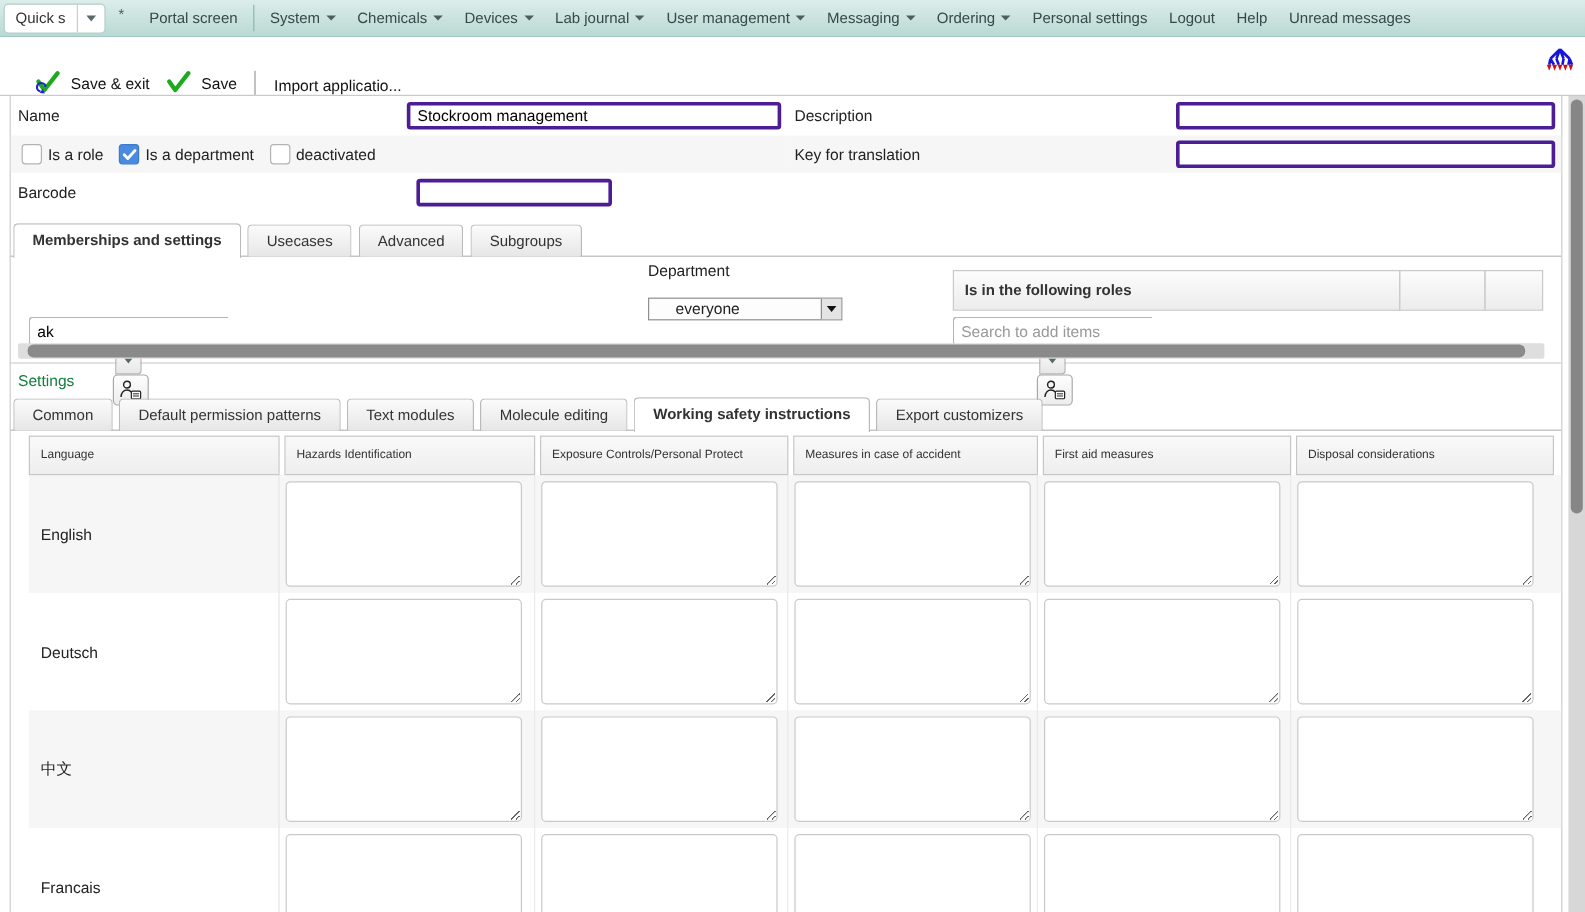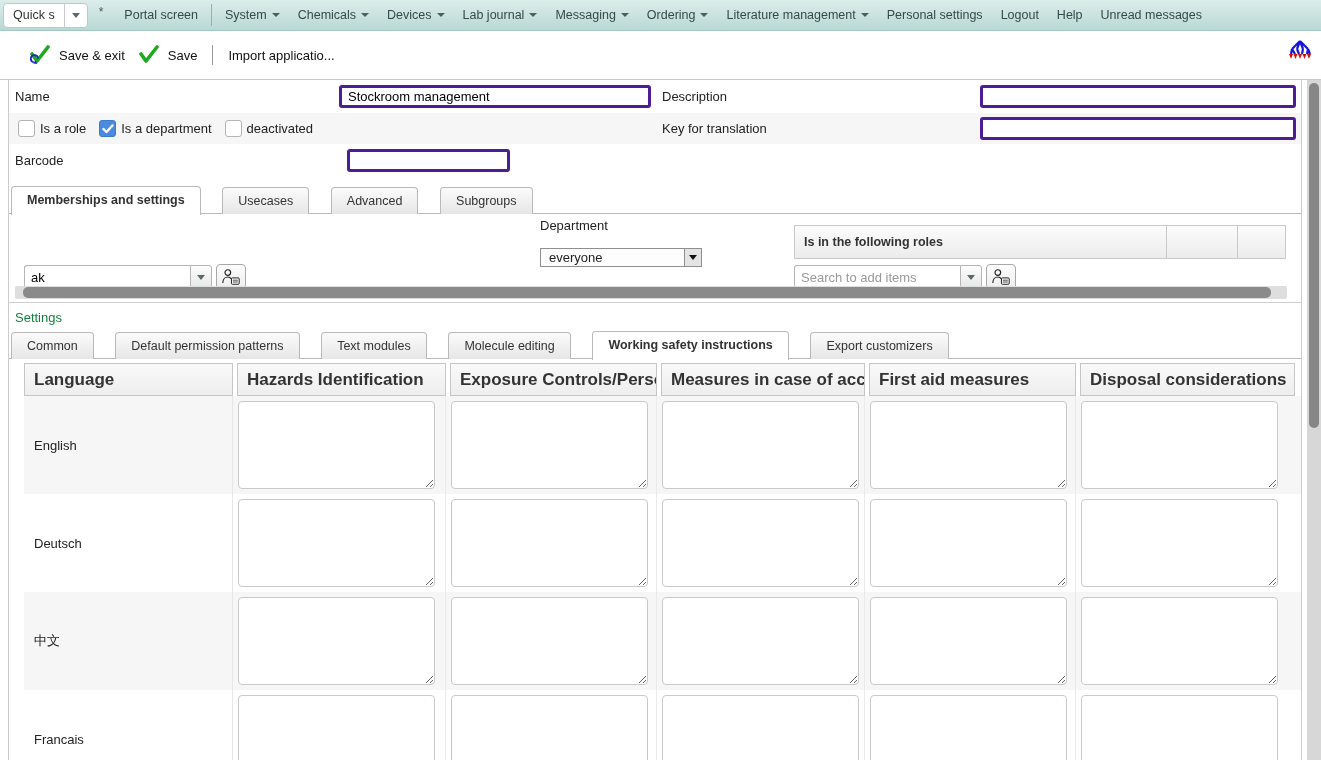--- a/index.html
+++ b/index.html
@@ -18,21 +18,21 @@
   .tri-down { width:0; height:0; border-left:4px solid transparent; border-right:4px solid transparent;
     border-top:5px solid #5a6a6a; display:inline-block; }
   .star { margin:0 12px 0 11px; font-size:12px; color:#4a5a5a; position:relative; top:-3px; }
   .mi { display:flex; align-items:center; padding:0 9px; height:31px; cursor:pointer; white-space:nowrap; }
   .marr { width:0; height:0; border-left:4px solid transparent; border-right:4px solid transparent;
     border-top:4px solid #4e5e5e; margin-left:5px; }
   .msep { width:1px; height:22px; background:#8fb5b0; margin:0 4px; }
 
   
   .toolbar { position:absolute; left:0; top:31px; width:1321px; height:49px; background:#fff;
-    border-bottom:1px solid #c9c9c9; display:flex; align-items:center; padding-left:22px; }
+    border-bottom:1px solid #c9c9c9; display:flex; align-items:flex-end; padding-left:22px; }
   .tbtn { display:flex; align-items:center; gap:7px; background:none; border:none;
     font-family:inherit; font-size:13px; color:#111; cursor:pointer; padding:0 6px; }
   .tsep { width:1px; height:20px; background:#999; margin:0 9px; }
   .icon-wrap { position:relative; width:24px; height:20px; }
   .logo { position:absolute; right:8px; top:7px; }
 
   
   .vscroll { position:absolute; right:0; top:80px; width:14px; height:680px; background:#d7d7d7; }
   .vthumb { position:absolute; left:2px; top:3px; width:10px; height:345px; background:#868686; border-radius:5px; }
 
@@ -55,60 +55,60 @@
   .bar-in  { width:163px; margin-right:146px; }
   .cbrow { padding-left:9px; gap:5px; }
   .cb { width:17px; height:17px; border:1px solid #b3b3b3; border-radius:3px; background:#fff;
     display:inline-flex; align-items:center; justify-content:center; cursor:pointer; flex:0 0 auto; }
   .cb.checked { background:#4a8bdf; border-color:#3d7ccc; }
   .cblabel { margin-right:8px; }
 
   
   .tabbar { position:relative; height:29px; border-bottom:1px solid #b9b9b9; padding-left:2px; margin-top:9px; }
   .tabbar.t2 { margin-top:0; }
-  .tab { display:inline-block; height:27px; line-height:26px; padding:0 15px; margin-right:18px;
+  .tab { display:inline-block; height:27px; line-height:26px; padding:0 15px; margin-right:2px;
     border:1px solid #b9b9b9; border-bottom:none; border-radius:4px 4px 0 0;
     background:linear-gradient(#fbfbfb,#e6e6e6); color:#333; font-size:12.5px;
     position:relative; top:2px; cursor:pointer; white-space:nowrap; }
   .tab.active { background:#fff; font-weight:bold; top:1px; height:29px; z-index:2; }
 
   
   .mpanel { position:relative; height:89px; border-bottom:1px solid #cfcfcf; }
   .hgroup { position:absolute; top:11px; height:34px; display:flex; }
   .hcell { border:1px solid #c9c9c9; background:linear-gradient(#fcfcfc,#ececec);
     display:flex; align-items:center; margin-left:-1px; }
   .hcell:first-child { margin-left:0; }
   .hcell .htxt { font-weight:bold; font-size:12.5px; color:#333; padding-left:9px; white-space:nowrap; }
   .ghead { left:15px; width:494px; } .rhead { left:785px; width:494px; }
-  .combo { position:absolute; top:50px; display:flex; align-items:center; }
+  .combo { position:absolute; top:50px; display:flex; align-items:center;flex-direction:column; }
   .combo.g { left:15px; } .combo.r { left:785px; }
   .combo-in { width:166px; height:24px; border:1px solid #b5b5b5; border-right:none;
     border-radius:3px 0 0 3px; padding:0 6px; font-family:inherit; font-size:13px; background:#fff; }
   .combo-btn { width:22px; height:24px; border:1px solid #b5b5b5; border-radius:0 3px 3px 0;
     background:linear-gradient(#fdfdfd,#e7e7e7); display:flex; align-items:center; justify-content:center; cursor:pointer; }
   .person-btn { margin-left:4px; width:30px; height:26px; border:1px solid #a8a8a8; border-radius:4px;
     background:linear-gradient(#fdfdfd,#ededed); display:flex; align-items:center; justify-content:center; cursor:pointer; }
   .dept { position:absolute; left:531px; top:4px; }
   .dept .dlabel { margin-bottom:15px; }
   .sel { width:162px; height:19px; border:1px solid #8f8f8f; background:#fdfdfd;
-    display:flex; align-items:center; padding-left:8px; cursor:pointer; }
+    display:flex; align-items:center; padding-left:22px; cursor:pointer; }
   .selbtn { margin-left:auto; width:17px; height:17px; background:#e4e4e4; border-left:1px solid #8f8f8f;
     display:flex; align-items:center; justify-content:center; }
   .selbtn .tri { width:0; height:0; border-left:4px solid transparent; border-right:4px solid transparent;
     border-top:5px solid #111; }
   .hscroll { position:absolute; left:6px; right:14px; bottom:3px; height:13px; background:#dedede; border-radius:2px; }
   .hthumb { position:absolute; left:8px; top:1px; height:11px; width:calc(100% - 24px);
     background:#8a8a8a; border-radius:5px; }
 
   
   .settings-label { margin:7px 0 5px 6px; color:#15803d; }
   .stable { margin-top:4px; padding-left:15px; }
   .thead, .trow { display:grid; grid-template-columns:209px 209px 207px 204px 207px 215px; column-gap:4px; }
   .th { border:1px solid #c6c6c6; background:linear-gradient(#f9f9f9,#eeeeee); height:33px;
-    display:flex; align-items:center; padding-left:9px; font-weight:bold; font-size:17px; color:#333;
+    display:flex; align-items:center; padding-left:9px; font-weight:normal; font-size:10px; color:#333;
     white-space:nowrap; overflow:hidden; }
   .trow { height:98px; }
   .trow:nth-child(even) { background:#f6f6f6; }
   .tlabel { display:flex; align-items:center; padding-left:10px; border-right:1px solid #e6e6e6; }
   .tcell { display:flex; align-items:center; border-right:1px solid #eaeaea; }
   .tcell:last-child { border-right:none; }
   .tcell textarea { width:197px; height:88px; margin-left:1px; border:1px solid #c9c9c9; border-radius:4px;
     background:#fff; resize:both; font-family:inherit; }
   ::placeholder { color:#999; }
 </style>
@@ -138,29 +138,29 @@
     </div>
   <div class="mi">
       <span>Devices</span>
       <span class="marr"></span>
     </div>
   <div class="mi">
       <span>Lab journal</span>
       <span class="marr"></span>
     </div>
   <div class="mi">
+      <span>User management</span>
+      <span class="marr"></span>
+    </div>
+  <div class="mi">
       <span>Messaging</span>
       <span class="marr"></span>
     </div>
   <div class="mi">
       <span>Ordering</span>
-      <span class="marr"></span>
-    </div>
-  <div class="mi">
-      <span>Literature management</span>
       <span class="marr"></span>
     </div>
   <div class="mi">
       <span>Personal settings</span>
     </div>
   <div class="mi">
       <span>Logout</span>
     </div>
   <div class="mi">
       <span>Help</span>

